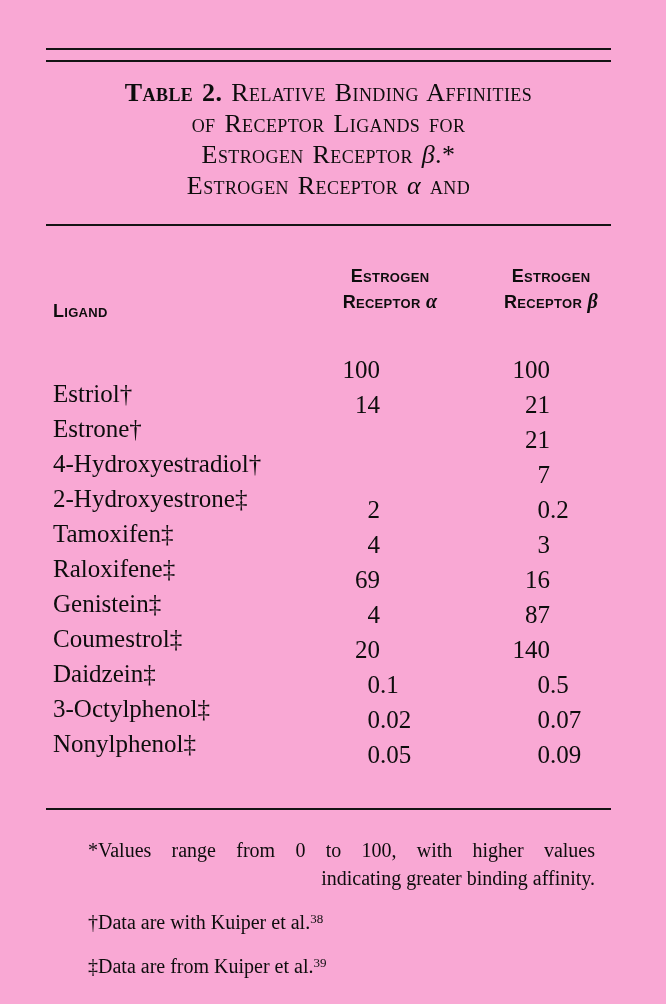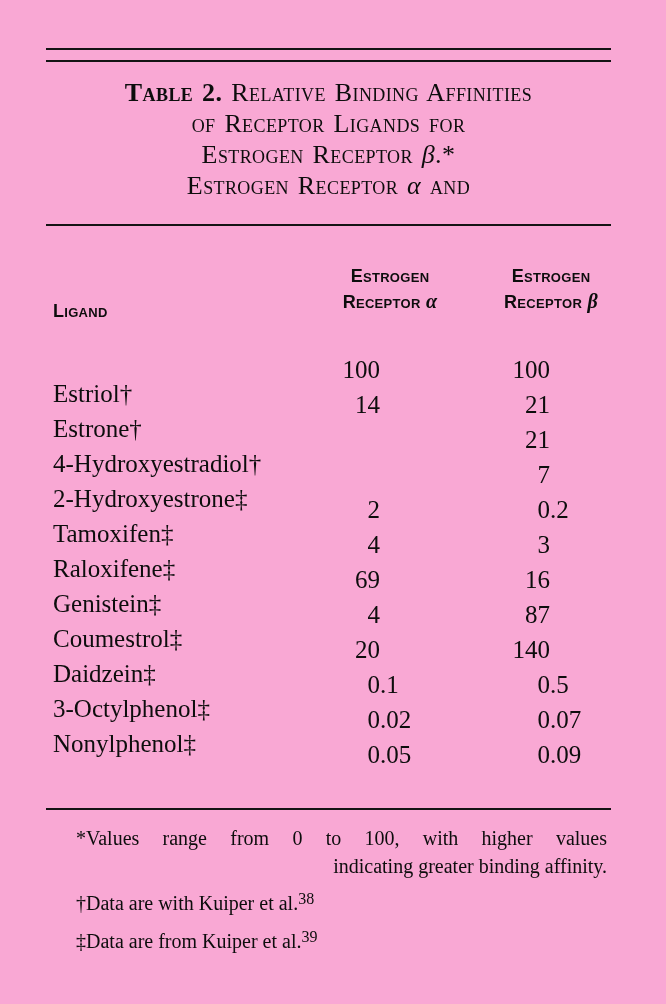--- a/index.html
+++ b/index.html
@@ -48,27 +48,27 @@
   .td-lig { position:absolute; left:7px; top:0; white-space:nowrap; }
   .td-num { position:absolute; top:11px; display:flex; }
   .td-a { left:254px; }
   .td-a .ip { width:80px; text-align:right; }
   .td-b { left:414px; }
   .td-b .ip { width:90px; text-align:right; }
   .td-num .fp { width:58px; text-align:left; }
 
   
   .footnotes { position:absolute; left:46px; top:820px; width:565px; font-size:20px; line-height:28px; }
-  .fn { margin:4px; }
+  .fn { margin:16px; }
   .fn1-l1 { display:block; text-indent:26px; text-align:justify; text-align-last:justify; }
   .fn1-l2 { display:block;text-align:right; }
   .fn-indent { text-indent:26px; }
   .fn2 { margin-top:9px; }
   .fn3 { margin-top:10px; }
-  sup.ref { font-size:16px; line-height:0; vertical-align:6px; letter-spacing:0; }
+  sup.ref { font-size:13px; line-height:0; vertical-align:6px; letter-spacing:0; }
 </style>
 </head>
 <body>
 
 <div class="page">
 
   <div class="rule-double"></div>
 
   <div class="title">
     <div><span class="bold">Table 2.</span><span> Relative Binding Affinities</span></div>

